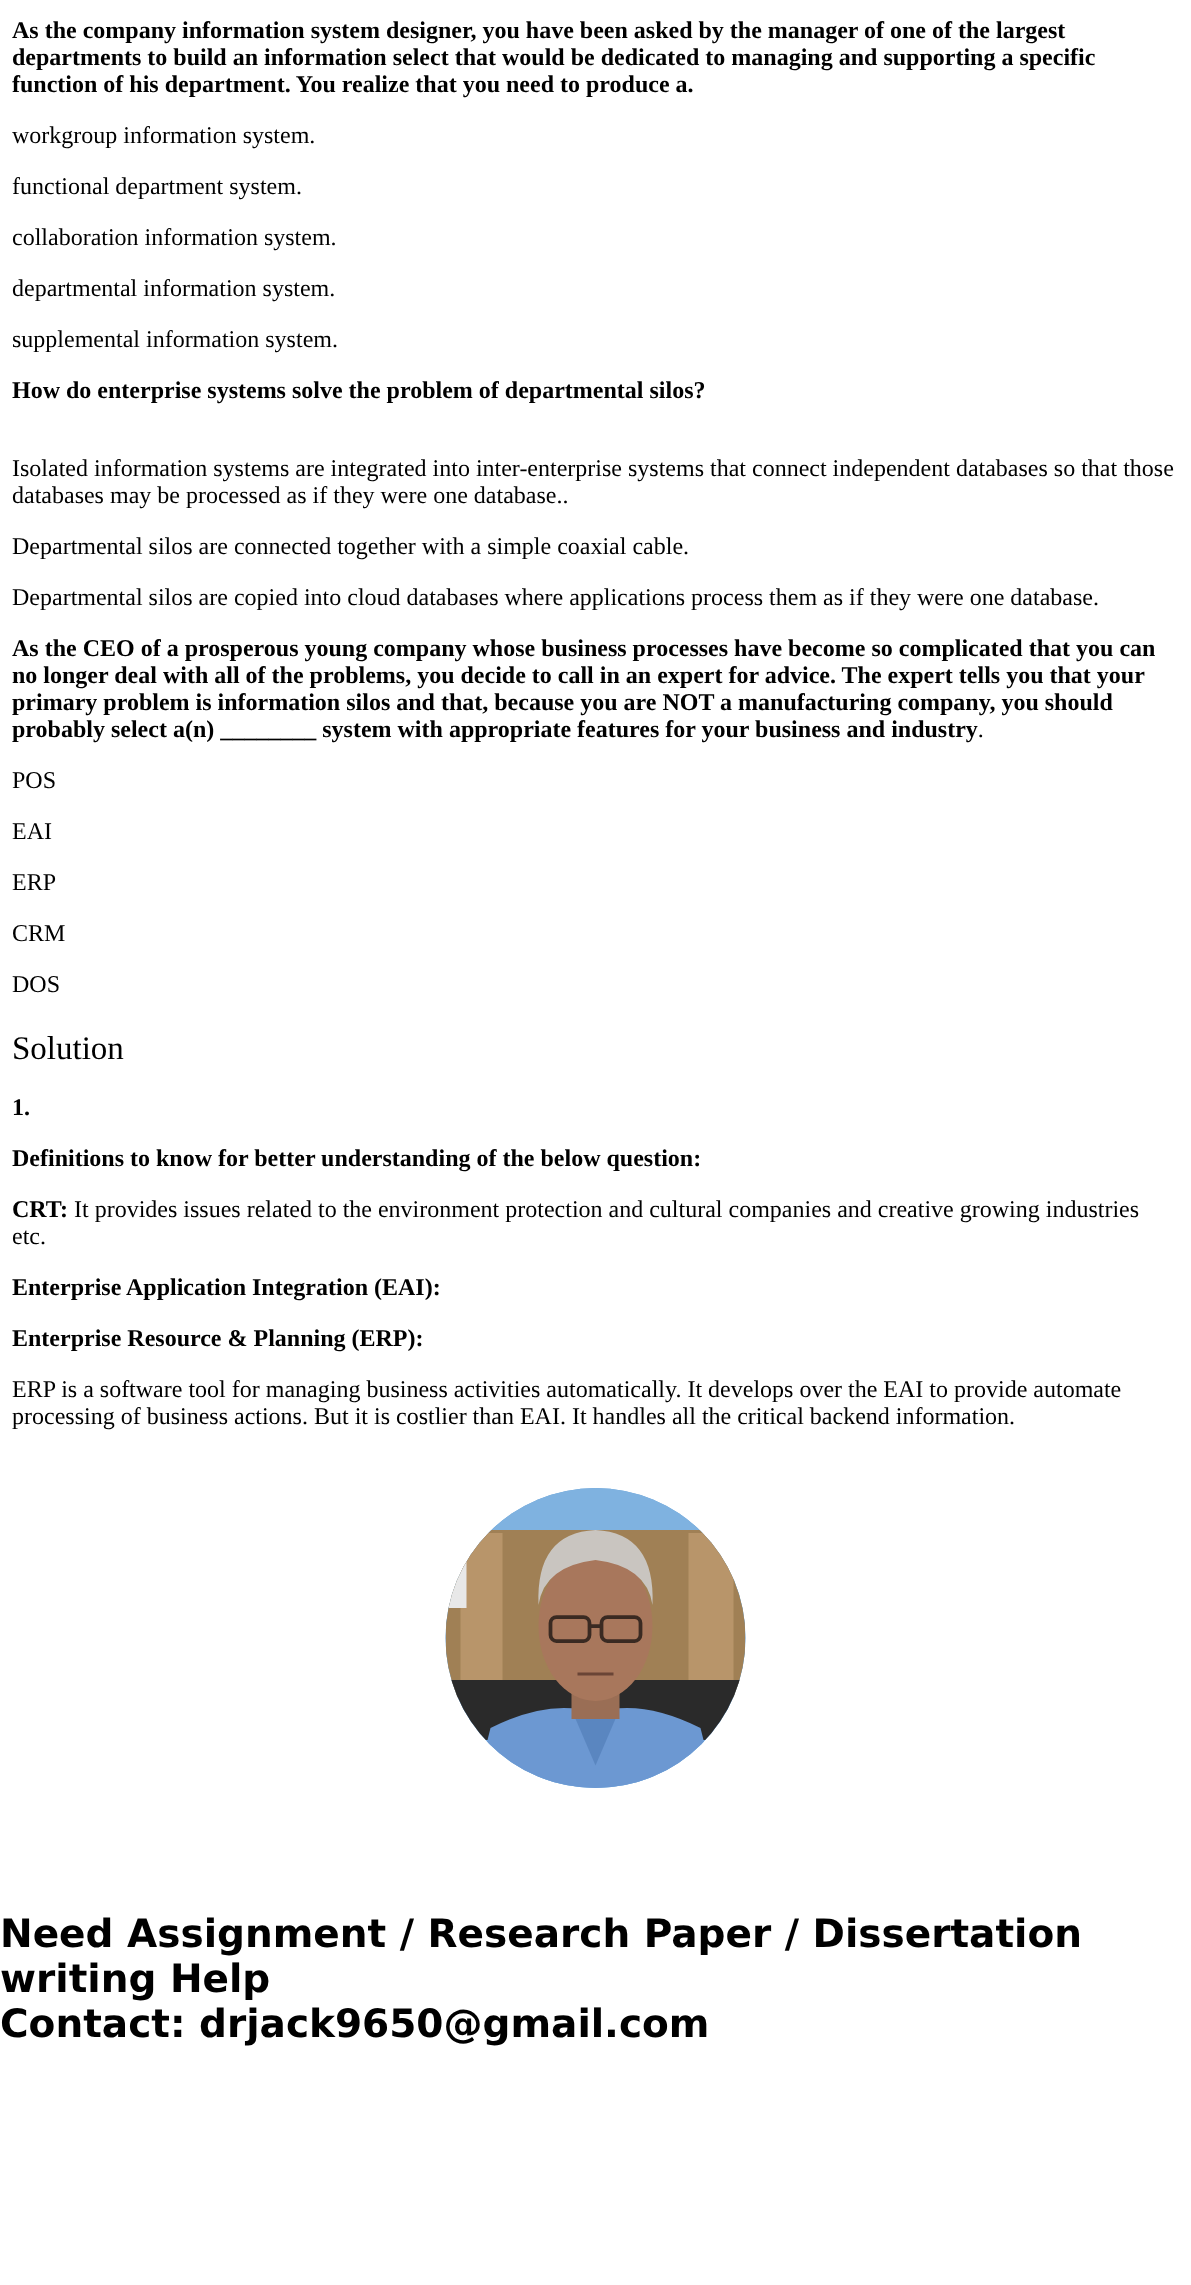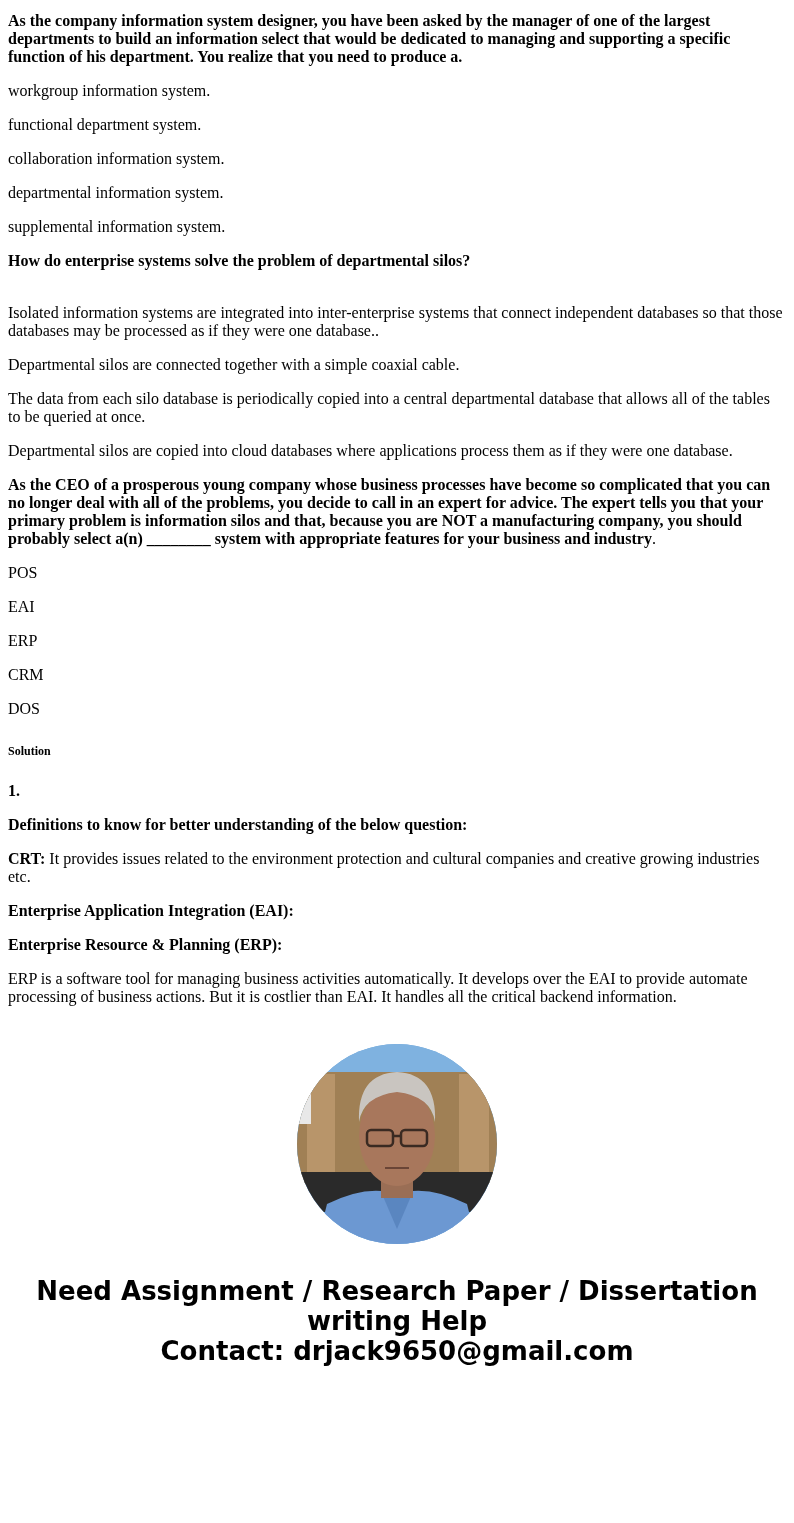--- a/index.html
+++ b/index.html
@@ -11,22 +11,22 @@
       line-height: 18px;
       color: #000;
       position: relative;
     }
     .content { padding: 12px 8px 0 8px; }
     p { margin: 0 0 16px 0; }
     .q { font-weight: bold; }
     .opt { margin: 0 0 16px 0; }
     .gap { height: 18px; }
     h3.solution {
-      font-size: 12px;
-      font-weight: bold;
+      font-size: 22px;
+      font-weight: normal;
       margin: 22px 0 20px 0;
       line-height: 22px;
     }
     .avatar-wrap {
       width: 100%;
       display: flex;
       justify-content: center;
       margin-top: 38px;
     }
     .avatar {
@@ -34,42 +34,41 @@
       border-radius: 50%;
       overflow: hidden;
       position: relative;
       background: #6aa3d8;
     }
     .promo {
       font-family: "DejaVu Sans", sans-serif;
       font-weight: bold;
       font-size: 26px;
       line-height: 30px;
-      text-align: center;
-      margin-top: 32px;
+      text-align: left;
+      margin-top: 83px;
       color: #000;
     }
   </style>
 </head>
 <body>
 
 <div class="content">
 
   <p class="q">As the company information system designer, you have been asked by the manager of one of the largest departments to build an information select that would be dedicated to managing and supporting a specific function of his department. You realize that you need to produce a.</p>
   <p class="opt">workgroup information system.</p>
   <p class="opt">functional department system.</p>
   <p class="opt">collaboration information system.</p>
   <p class="opt">departmental information system.</p>
   <p class="opt">supplemental information system.</p>
 
   <p class="q">How do enterprise systems solve the problem of departmental silos?</p>
   <div class="gap"></div>
   <p class="opt">Isolated information systems are integrated into inter-enterprise systems that connect independent databases so that those databases may be processed as if they were one database..</p>
   <p class="opt">Departmental silos are connected together with a simple coaxial cable.</p>
-  <p class="opt">The data from each silo database is periodically copied into a central departmental database that allows all of the tables to be queried at once.</p>
   <p class="opt">Departmental silos are copied into cloud databases where applications process them as if they were one database.</p>
 
   <p><b>As the CEO of a prosperous young company whose business processes have become so complicated that you can no longer deal with all of the problems, you decide to call in an expert for advice. The expert tells you that your primary problem is information silos and that, because you are NOT a manufacturing company, you should probably select a(n) ________ system with appropriate features for your business and industry</b><span>.</span></p>
   <p class="opt">POS</p>
   <p class="opt">EAI</p>
   <p class="opt">ERP</p>
   <p class="opt">CRM</p>
   <p class="opt">DOS</p>
 
   <h3 class="solution">Solution</h3>

